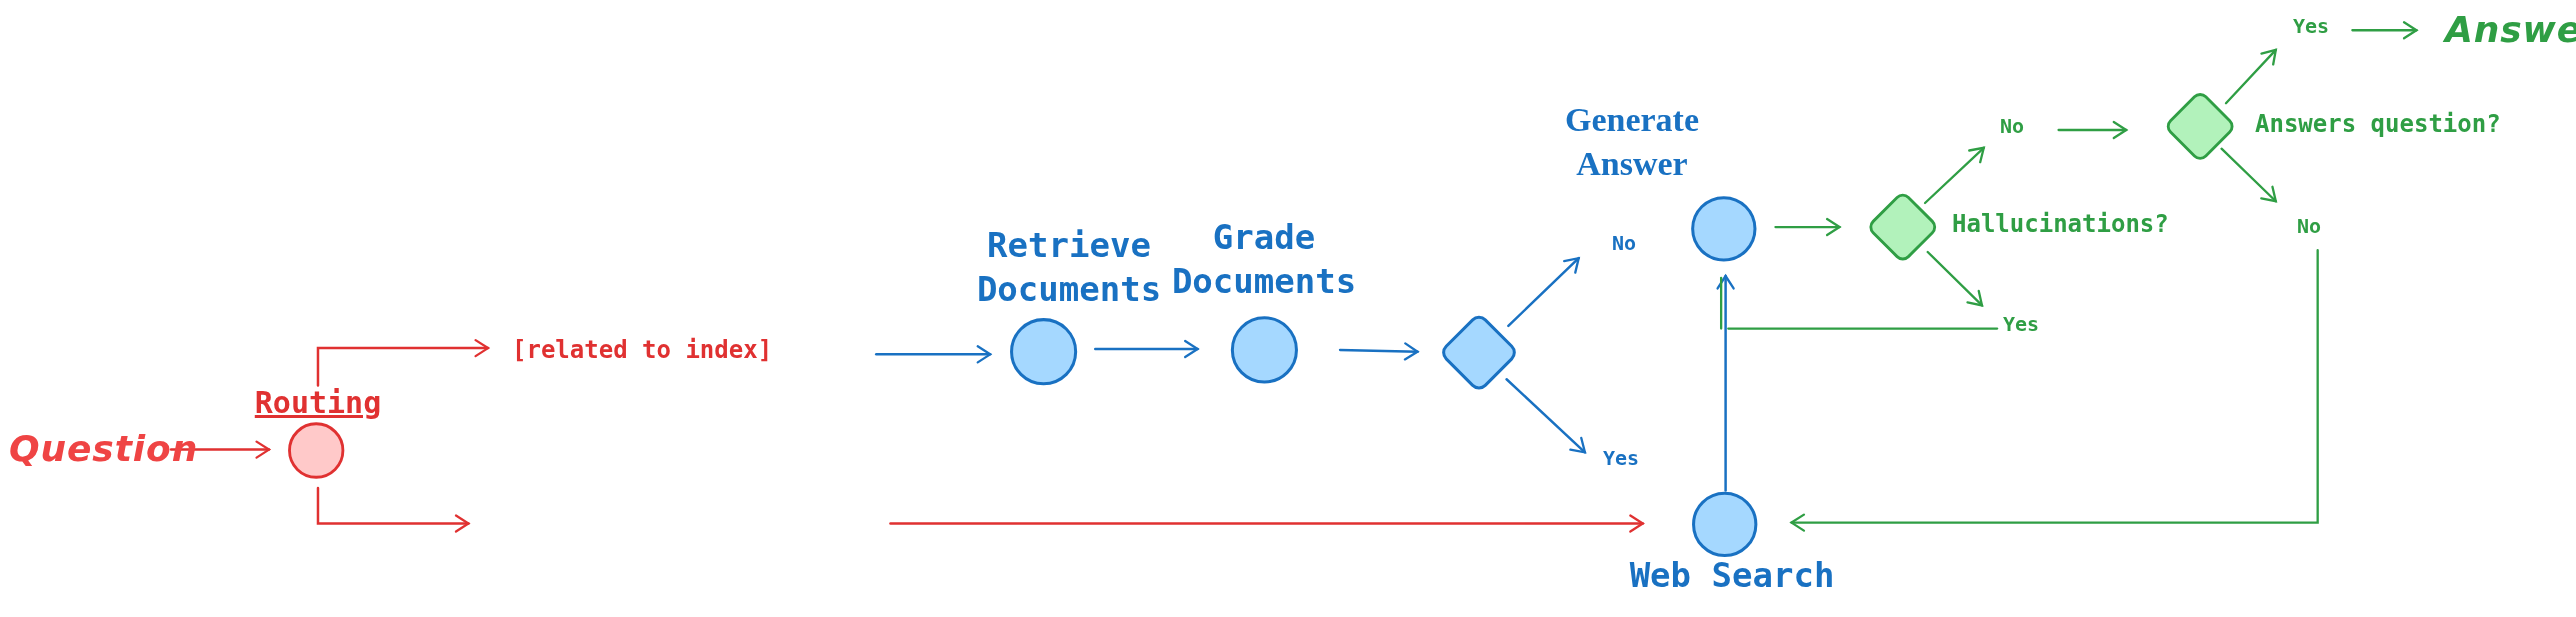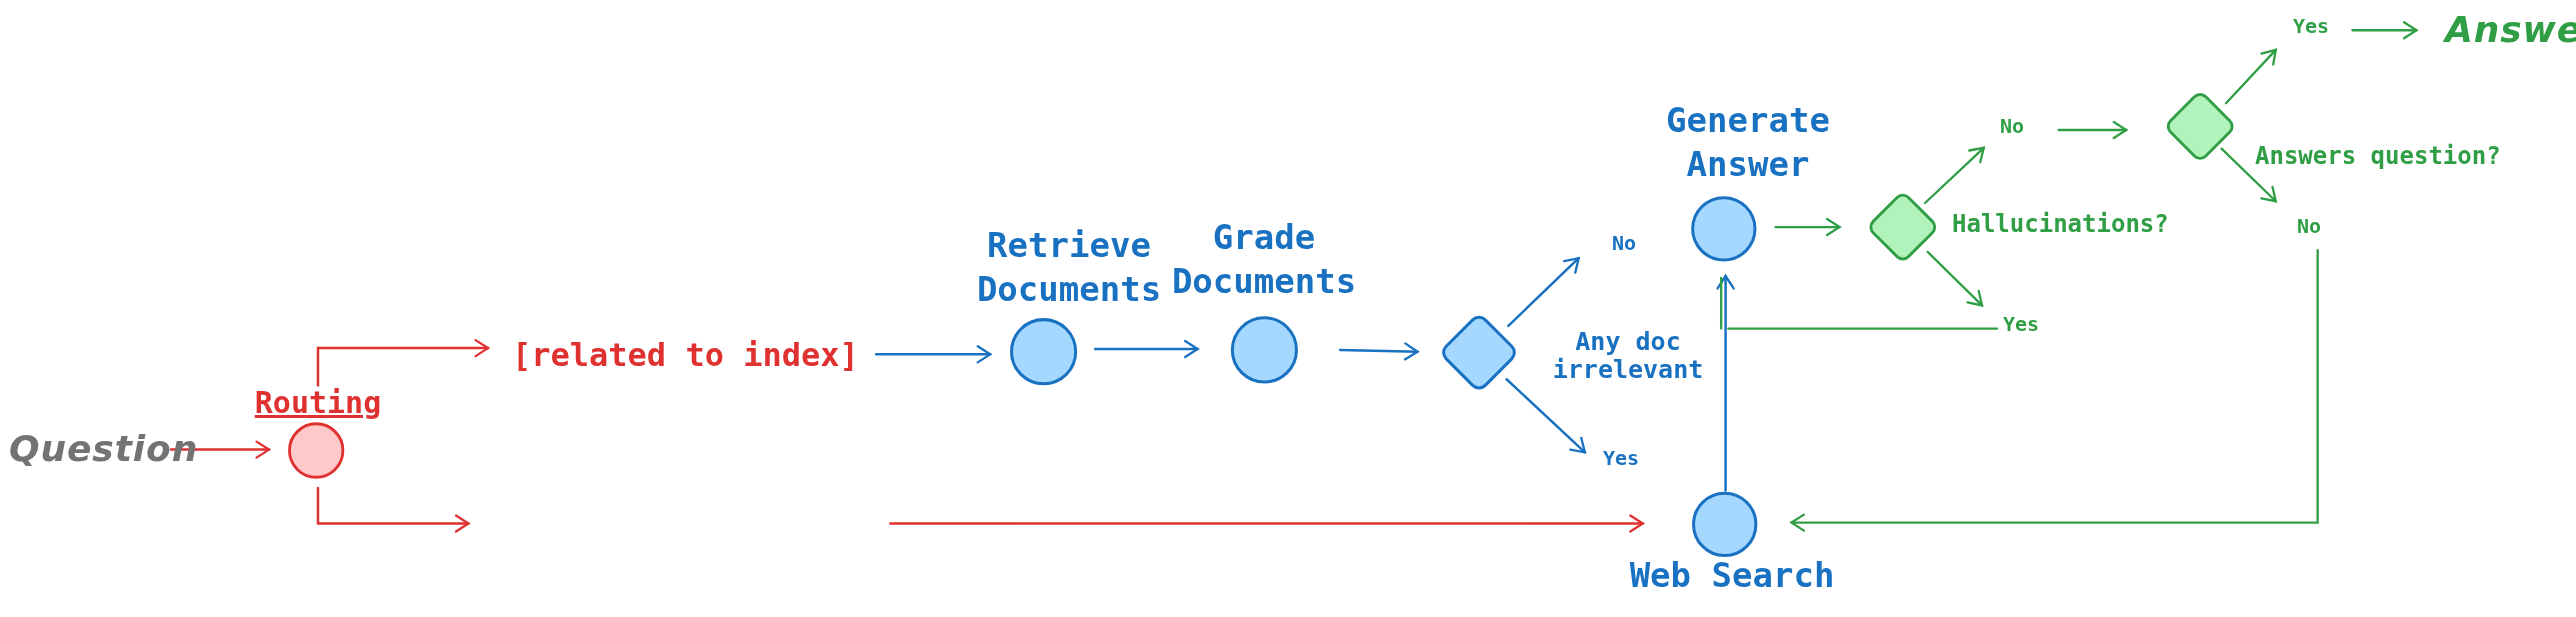--- a/index.html
+++ b/index.html
@@ -6,27 +6,27 @@
   body{width:2576px;height:617px;position:relative;overflow:hidden;
        font-family:"DejaVu Sans Mono","Liberation Mono",monospace;}
   .canvas{position:absolute;left:0;top:0;width:2576px;height:617px;}
   svg.wires{position:absolute;left:0;top:0;overflow:visible;}
   .lbl{position:absolute;line-height:1.15;white-space:pre-line;
        font-weight:bold;font-family:"DejaVu Sans Mono","Liberation Mono",monospace;}
   .ctr{transform:translateX(-50%);text-align:center;}
   .blue{color:#1971c2;}
   .red{color:#e03131;}
   .green{color:#2f9e44;}
-  .ink{color:#737373;}
+  .ink{color:#ef4444;}
   .hand{font-family:"DejaVu Sans","Liberation Sans",sans-serif;
         font-style:italic;font-weight:600;letter-spacing:0.9px;}
   .node-lbl{font-size:34px;line-height:1.3;}
   .small-lbl{font-size:20px;}
   .cond-lbl{font-size:24px;}
-  .bracket-lbl{font-size:32px;}
+  .bracket-lbl{font-size:24px;}
 </style>
 </head>
 <body>
 
 <div class="canvas">
 
   <svg class="wires" width="2576" height="617" viewBox="0 0 2893 693">
     <defs>
       <marker id="mk-red" markerUnits="userSpaceOnUse" markerWidth="34" markerHeight="26" refX="0" refY="0" orient="auto" style="overflow:visible">
         <path d="M-14,-9 L0,0 L-14,9" fill="none" stroke="#e03131" stroke-width="2.6" stroke-linecap="round"></path>
@@ -88,35 +88,33 @@
   <div class="lbl blue node-lbl ctr" style="left:1033px;top:223px;margin-left:36px;">Retrieve
 Documents</div>
 
   <div class="lbl blue node-lbl ctr" style="left:1264px;top:215px;">Grade
 Documents</div>
 
   <div class="lbl blue small-lbl" style="left:1612px;top:232px;">No</div>
 
   <div class="lbl blue small-lbl" style="left:1603px;top:447px;">Yes</div>
 
-  <div class="lbl blue ctr" style="left:1628px;top:328px;font-size:25px;line-height:1.1;">Any doc
-irrelevant</div>
 
-  <div class="lbl blue node-lbl ctr" style="left:1748px;top:98px;">Generate
+  <div class="lbl blue node-lbl ctr" style="left:1632px;top:98px;font-family:Liberation Serif, serif;">Generate
 Answer</div>
 
   <div class="lbl blue node-lbl ctr" style="left:1732px;top:553px;">Web Search</div>
 
   <div class="lbl green cond-lbl" style="left:1952px;top:211px;">Hallucinations?</div>
 
   <div class="lbl green small-lbl" style="left:2000px;top:115px;">No</div>
 
   <div class="lbl green small-lbl" style="left:2003px;top:313px;">Yes</div>
 
-  <div class="lbl green cond-lbl" style="left:2255px;top:111px;margin-top:32px;">Answers question?</div>
+  <div class="lbl green cond-lbl" style="left:2255px;top:111px;">Answers question?</div>
 
   <div class="lbl green small-lbl" style="left:2293px;top:15px;">Yes</div>
 
   <div class="lbl green small-lbl" style="left:2297px;top:215px;">No</div>
 
   <div class="lbl hand green" style="left:2445px;top:9px;font-size:36px;">Answer</div>
 
 </div>
 
 

